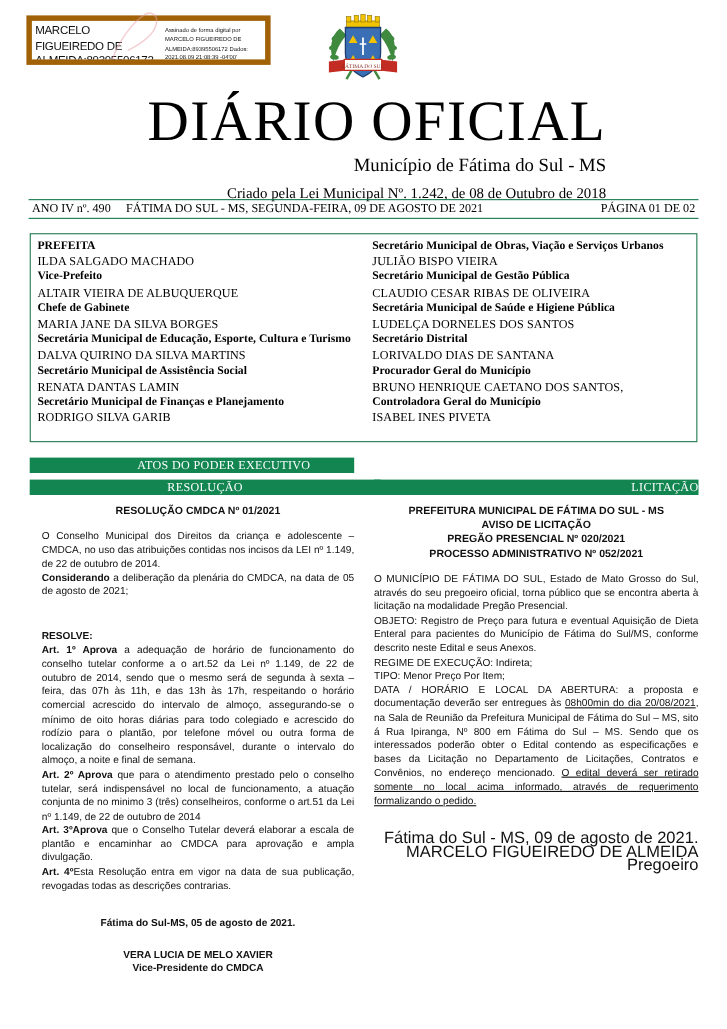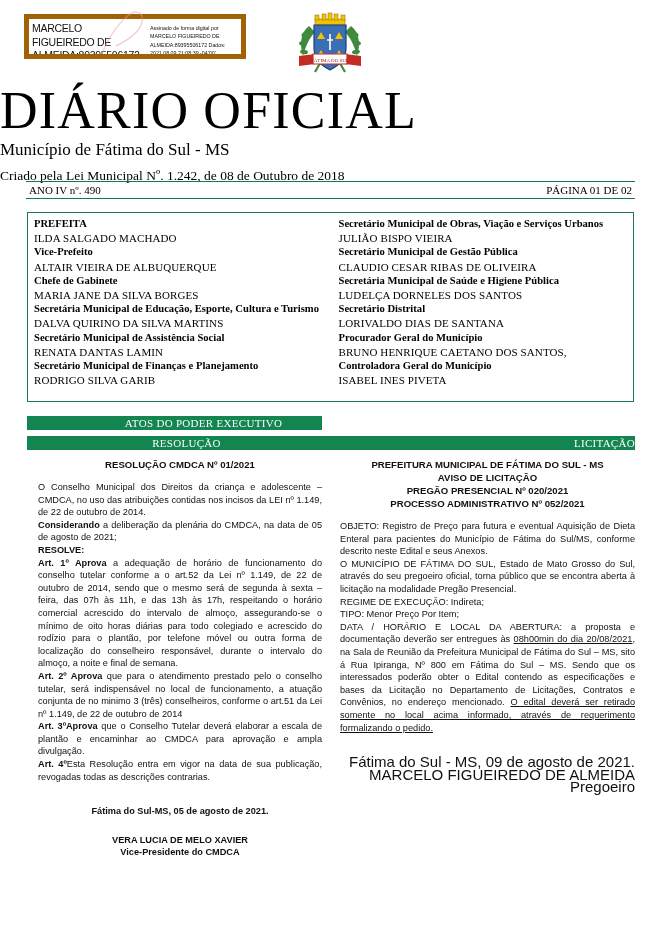--- a/index.html
+++ b/index.html
@@ -74,21 +74,21 @@
     width: 74px;
     height: 70px;
   }
 
   
   .masthead {
     position: absolute;
     left: 0;
     top: 84px;
     width: 551px;
-    text-align: left;
+    text-align: right;
   }
   .masthead .title {
     font-family: "Liberation Serif", serif;
     font-size: 52px;
     line-height: 54px;
     letter-spacing: 1.2px;
     font-weight: normal;
     margin: 0;
   }
   .masthead .subtitle {
@@ -223,21 +223,21 @@
     color: #111;
   }
   .doc-heading {
     font-family: "Liberation Sans", sans-serif;
     font-weight: bold;
     font-size: 9.6px;
     line-height: 13px;
     text-align: center;
     color: #111;
   }
-  .b { font-weight: bold; }
+  .b { font-weight: bold; margin-top: 28px; }
   .u { text-decoration: underline; }
   .spacer-10 { height: 10px; }
   .spacer-16 { height: 16px; }
   .spacer-22 { height: 22px; }
   .sign-block {
     font-family: "Liberation Sans", sans-serif;
     font-size: 9.2px;
     line-height: 12.6px;
     font-weight: bold;
     text-align: center;
@@ -308,20 +308,21 @@
   </svg>
 
   <div class="masthead">
     <div class="title">DIÁRIO OFICIAL</div>
     <div class="subtitle">Município de Fátima do Sul - MS</div>
     <div class="law">Criado pela Lei Municipal Nº. 1.242, de 08 de Outubro de 2018</div>
   </div>
 
   <div class="edition-bar">
     <span class="ed-left">ANO IV nº. 490</span>
+    <span class="ed-mid">FÁTIMA DO SUL - MS, SEGUNDA-FEIRA,  09 DE AGOSTO DE 2021</span>
     <span class="ed-right">PÁGINA 01 DE 02</span>
   </div>
 
   <div class="officials">
     <div class="col left">
       <div class="role">PREFEITA</div>
       <div class="person">ILDA SALGADO MACHADO</div>
       <div class="role">Vice-Prefeito</div>
       <div class="person">ALTAIR VIEIRA DE ALBUQUERQUE</div>
       <div class="role">Chefe de Gabinete</div>
@@ -369,22 +370,22 @@
     <div class="sign-block">VERA LUCIA DE MELO XAVIER</div>
     <div class="sign-block">Vice-Presidente do CMDCA</div>
   </div>
 
   <div class="col-right-body">
     <div class="doc-heading">PREFEITURA MUNICIPAL DE FÁTIMA DO SUL - MS</div>
     <div class="doc-heading">AVISO DE LICITAÇÃO</div>
     <div class="doc-heading">PREGÃO PRESENCIAL Nº 020/2021</div>
     <div class="doc-heading">PROCESSO ADMINISTRATIVO Nº 052/2021</div>
     <div class="spacer-10"></div>
+    <div class="body-text">O MUNICÍPIO DE FÁTIMA DO SUL, Estado de Mato Grosso do Sul, através do seu pregoeiro oficial, torna público que se encontra aberta à licitação na modalidade Pregão Presencial.</div>
     <div class="body-text">OBJETO: Registro de Preço para futura e eventual Aquisição de Dieta Enteral para pacientes do Município de Fátima do Sul/MS, conforme descrito neste Edital e seus Anexos.</div>
-    <div class="body-text">O MUNICÍPIO DE FÁTIMA DO SUL, Estado de Mato Grosso do Sul, através do seu pregoeiro oficial, torna público que se encontra aberta à licitação na modalidade Pregão Presencial.</div>
     <div class="body-text">REGIME DE EXECUÇÃO: Indireta;</div>
     <div class="body-text">TIPO: Menor Preço Por Item;</div>
     <div class="body-text"><span>DATA / HORÁRIO E LOCAL DA ABERTURA: a proposta e documentação deverão ser entregues às </span><span class="u">08h00min do dia 20/08/2021</span><span>, na Sala de Reunião da Prefeitura Municipal de Fátima do Sul – MS, sito á Rua Ipiranga, Nº 800 em Fátima do Sul – MS. Sendo que os interessados poderão obter o Edital contendo as especificações e bases da Licitação no Departamento de Licitações, Contratos e Convênios, no endereço mencionado. </span><span class="u">O edital deverá ser retirado somente no local acima informado, através de requerimento formalizando o pedido.</span></div>
     <div class="spacer-22"></div>
     <div class="sign-right">Fátima do Sul - MS, 09 de agosto de 2021.</div>
     <div class="sign-right">MARCELO FIGUEIREDO DE ALMEIDA</div>
     <div class="sign-right">Pregoeiro</div>
   </div>
 
 </div>

